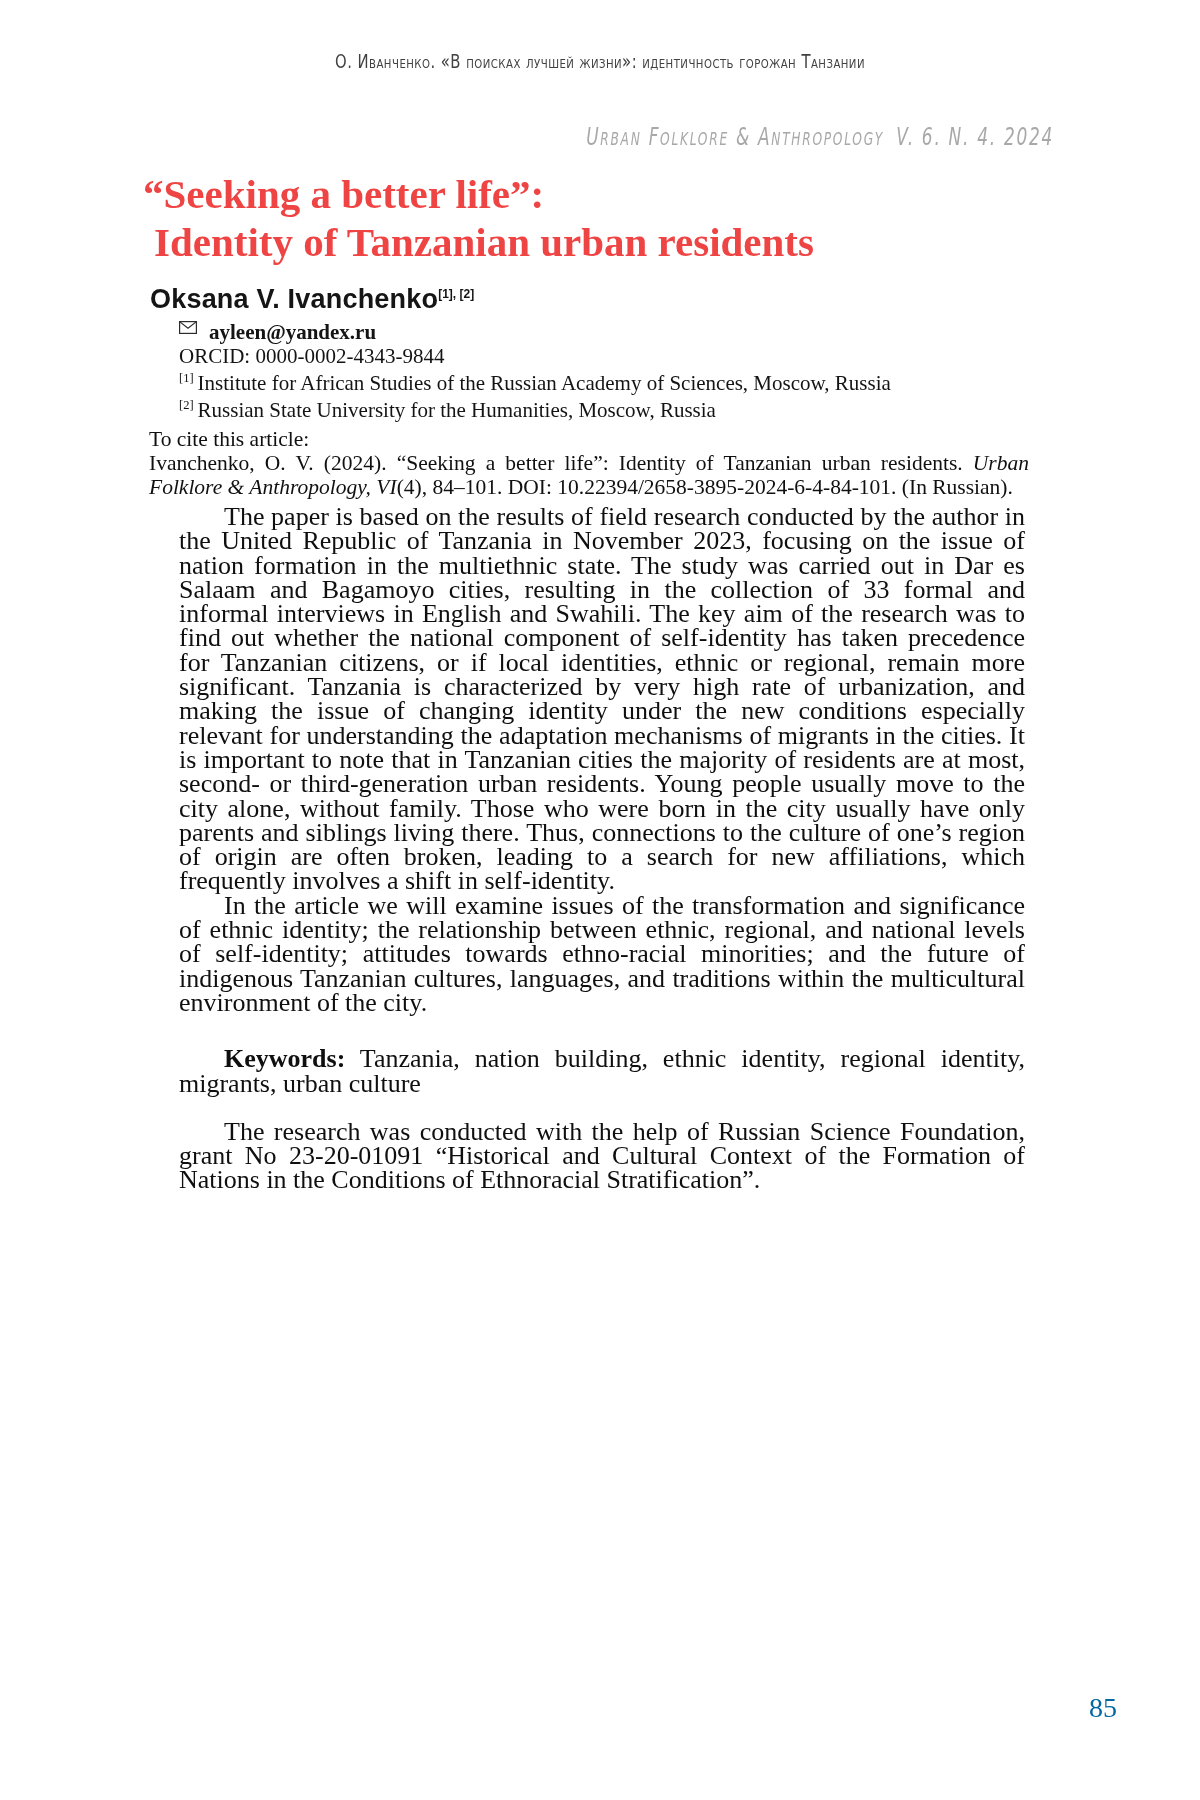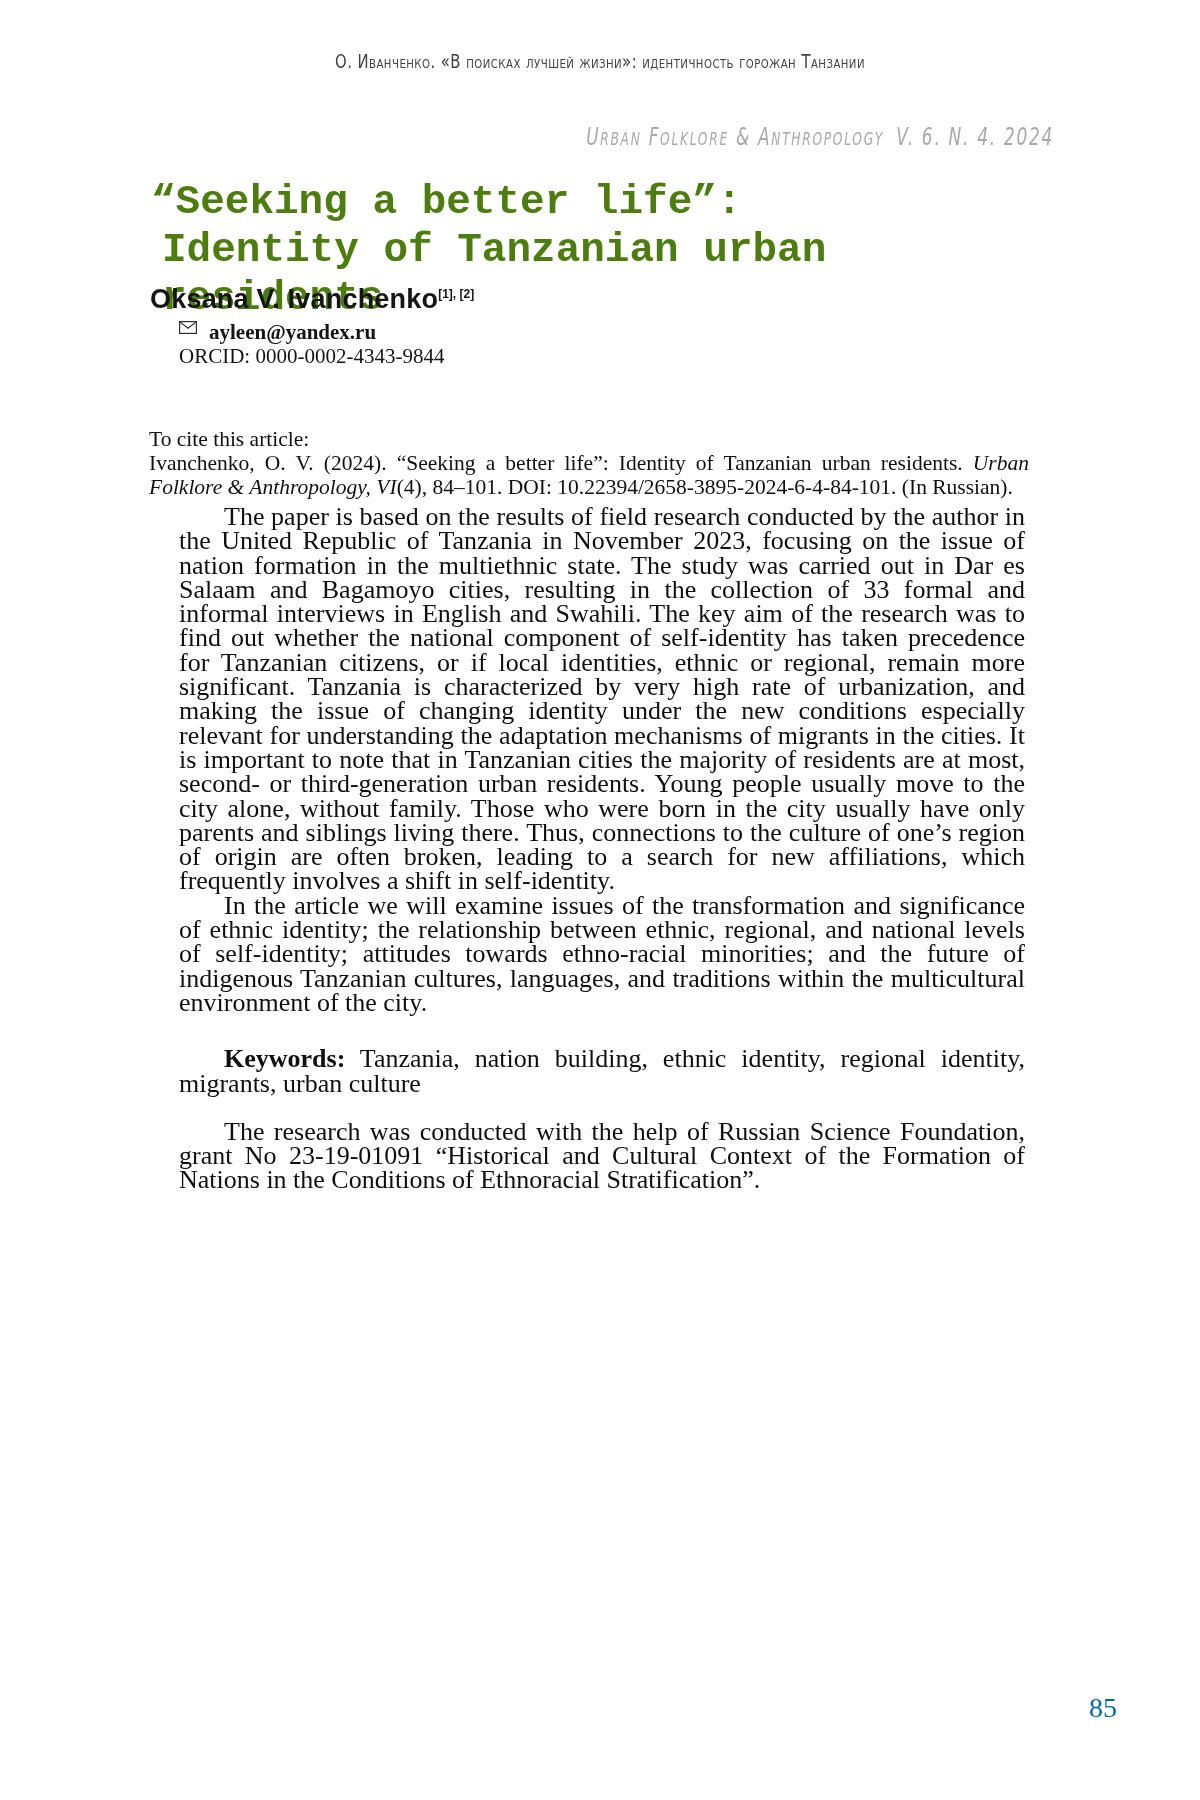--- a/index.html
+++ b/index.html
@@ -40,26 +40,26 @@
     white-space: nowrap;
     transform: scaleX(0.68);
     transform-origin: 100% 50%;
   }
   .journal-line .vol { margin-left: 18px; }
 
   .title {
     position: absolute;
     top: 166px; left: 150px;
     width: 900px;
-    margin: 12px;
-    font-family: Liberation Mono, monospace;
+    margin: 4px;
+    font-family: Liberation Serif, serif;
     font-weight: 700;
     font-size: 41px;
     line-height: 48px;
-    color: #4d7c0f;
+    color: #ef4444;
   }
   .title .line1 { display: block; margin-left: -11px; }
   .title .line2 { display: block; }
 
   .author {
     position: absolute;
     top: 284px; left: 150px;
     font-family: "Liberation Sans", sans-serif;
     font-weight: 700;
     font-size: 27px;
@@ -134,33 +134,37 @@
     <div class="email-row">
       <span class="mail-icon">
         <svg width="18" height="13" viewBox="0 0 18 13">
           <rect x="0.6" y="0.6" width="16.8" height="11.8" fill="none" stroke="#2c2c2c" stroke-width="1.2"></rect>
           <path d="M0.6 0.6 L9 7.2 L17.4 0.6" fill="none" stroke="#2c2c2c" stroke-width="1.2"></path>
         </svg>
       </span>
       <span>ayleen@yandex.ru</span>
     </div>
     <div class="orcid-row">ORCID: 0000-0002-4343-9844</div>
+    <div id="affiliations">
+        <div class="affil"><sup>[1]</sup>Institute for African Studies of the Russian Academy of Sciences, Moscow, Russia</div>
+        <div class="affil"><sup>[2]</sup>Russian State University for the Humanities, Moscow, Russia</div>
+      </div>
   </div>
 
   <div class="cite-block">
     <div>To cite this article:</div>
     <p class="citation" id="citation-text"><span>Ivanchenko, O. V. (2024). “Seeking a better life”: Identity of Tanzanian urban residents. </span><i>Urban Folklore &amp; Anthropology, VI</i><span>(4), 84–101. DOI: 10.22394/2658-3895-2024-6-4-84-101. (In Russian).</span></p>
   </div>
 
   <div class="body-col">
     <div id="abstract-paragraphs">
         <p>The paper is based on the results of field research conducted by the author in the United Republic of Tanzania in November 2023, focusing on the issue of nation formation in the multiethnic state. The study was carried out in Dar es Salaam and Bagamoyo cities, resulting in the collection of 33 formal and informal interviews in English and Swahili. The key aim of the research was to find out whether the national component of self-identity has taken precedence for Tanzanian citizens, or if local identities, ethnic or regional, remain more significant. Tanzania is characterized by very high rate of urbanization, and making the issue of changing identity under the new conditions especially relevant for understanding the adaptation mechanisms of migrants in the cities. It is important to note that in Tanzanian cities the majority of residents are at most, second- or third-generation urban residents. Young people usually move to the city alone, without family. Those who were born in the city usually have only parents and siblings living there. Thus, connections to the culture of one’s region of origin are often broken, leading to a search for new affiliations, which frequently involves a shift in self-identity.</p>
         <p>In the article we will examine issues of the transformation and significance of ethnic identity; the relationship between ethnic, regional, and national levels of self-identity; attitudes towards ethno-racial minorities; and the future of indigenous Tanzanian cultures, languages, and traditions within the multicultural environment of the city.</p>
       </div>
     <p class="keywords">
       <b>Keywords:</b>
       <span>Tanzania, nation building, ethnic identity, regional identity, migrants, urban culture</span>
     </p>
-    <p class="funding">The research was conducted with the help of Russian Science Foundation, grant No 23-19-01091 “Historical and Cultural Context of the Formation of Nations in the Conditions of Ethnoracial Stratification”.</p>
+    <p class="funding">The research was conducted with the help of Russian Science Foundation, grant No 23-20-01091 “Historical and Cultural Context of the Formation of Nations in the Conditions of Ethnoracial Stratification”.</p>
   </div>
 
   <div class="page-number">85</div>
 </div>
 
 </body></html>

